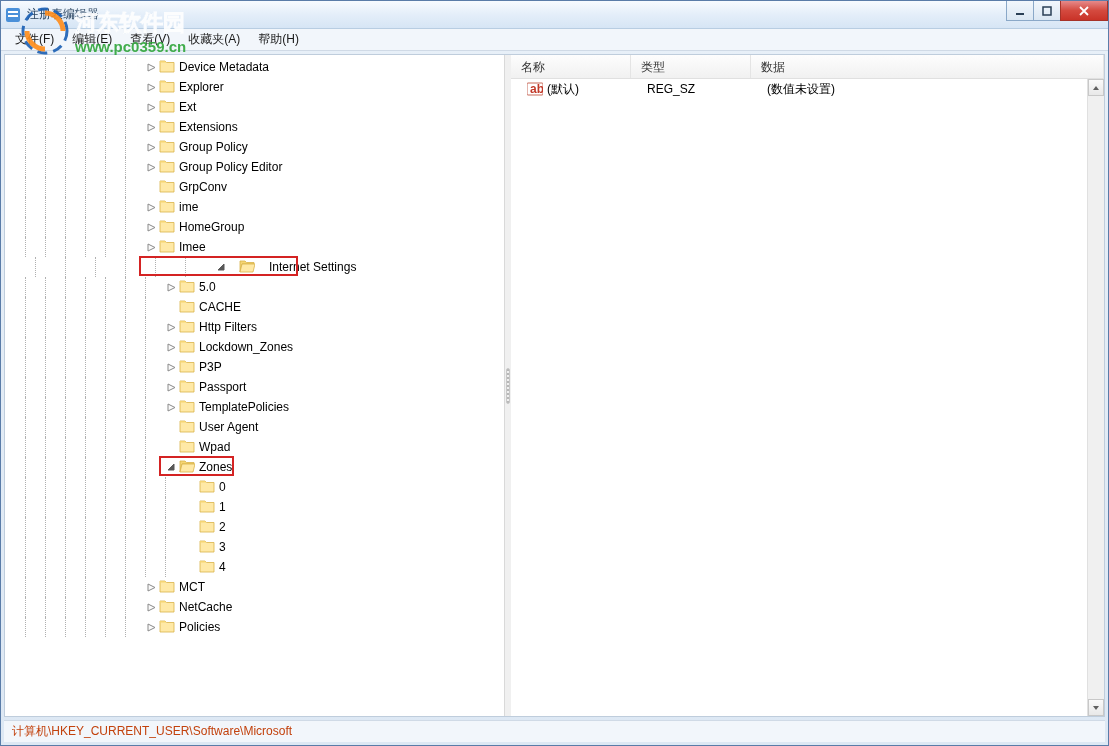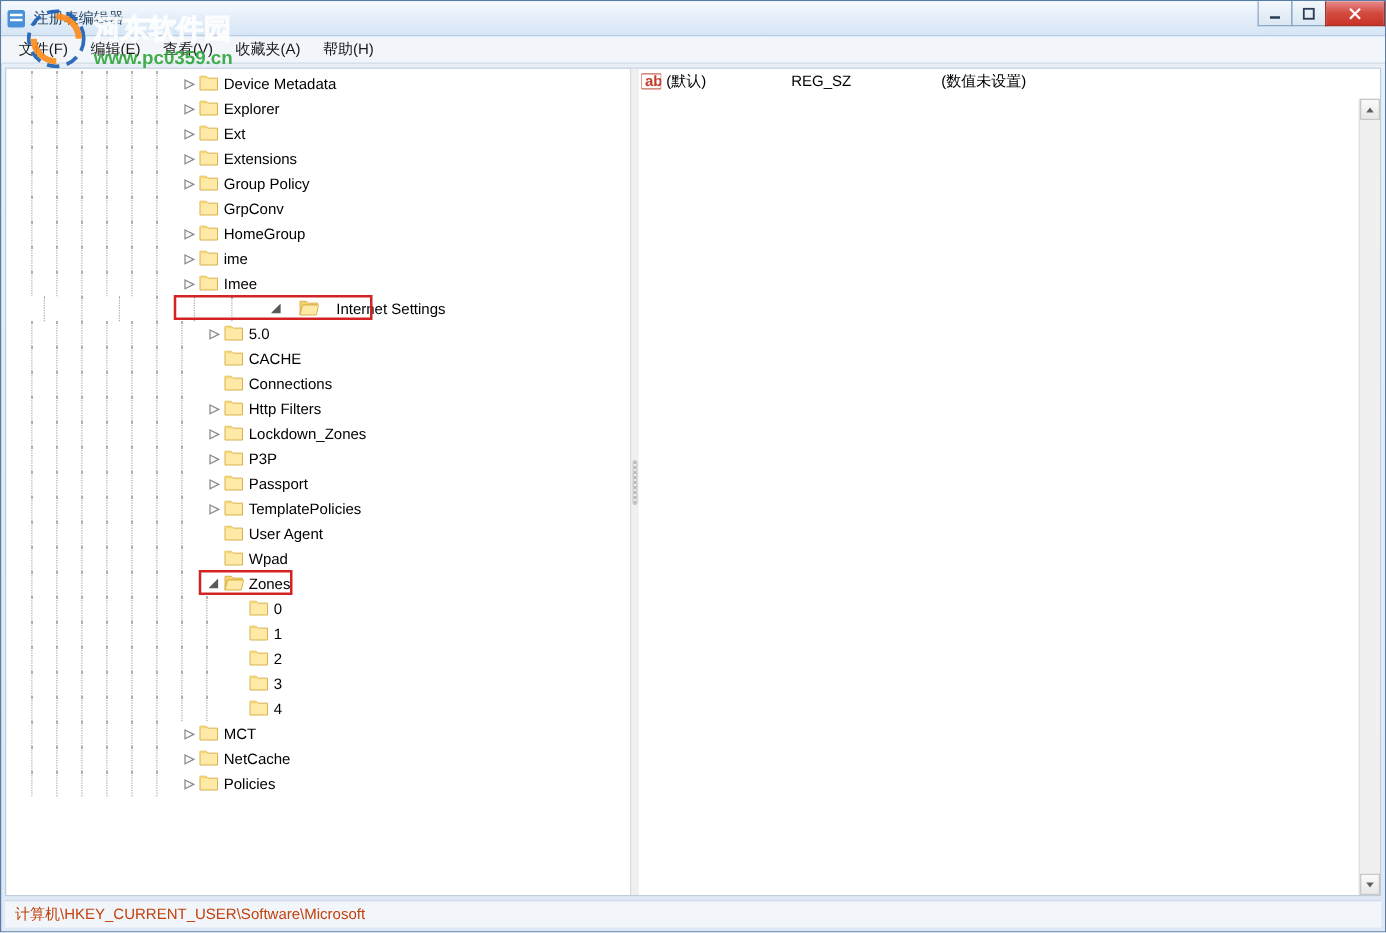--- a/index.html
+++ b/index.html
@@ -25,21 +25,21 @@
 .list-pane { flex: 1; display: flex; flex-direction: column; overflow: hidden; }
 
 .list-header { height: 24px; display: flex; border-bottom: 1px solid #e0e0e0; background: linear-gradient(to bottom,#fdfdfd,#f1f1f1); }
 .list-header .col { padding: 4px 10px; border-right: 1px solid #e4e4e4; color:#333; }
 .col-name { width: 120px; }
 .col-type { width: 120px; }
 .col-data { flex: 1; }
 
 .list-body { flex:1; overflow:auto; }
 .list-row { display:flex; height:20px; align-items:center; }
-.list-row .cell { padding: 0 2px; display:flex; align-items:center; gap:4px; }
+.list-row .cell { padding: 0 16px; display:flex; align-items:center; gap:4px; }
 .cell-name { width:120px; }
 .cell-type { width:120px; }
 .cell-data { flex:1; }
 
 .value-icon { width:16px; height:16px; }
 
 .tree { padding: 2px 15px 2px 0; }
 .tree-row { display:flex; align-items:center; height:20px; white-space:nowrap; position:relative; }
 .tree-row .indent { display:inline-block; height:20px; border-left:1px dotted #b0b0b0; width:20px; flex-shrink:0; }
 .tree-row .indent.first { border-left:none; }
@@ -211,20 +211,38 @@
             <span class="node-label">Group Policy</span>
           </div>
           <div class="tree-row">
             <span class="indent first"></span>
             <span class="indent"></span>
             <span class="indent"></span>
             <span class="indent"></span>
             <span class="indent"></span>
             <span class="indent"></span>
             <span class="indent"></span>
+            <span class="expander">
+              <svg viewBox="0 0 9 9">
+                <use href="#exp-closed"></use>
+              </svg>
+            </span>
+            <span><svg class="folder-icon" viewBox="0 0 16 16">
+                <use href="#folder-closed"></use>
+              </svg></span>
+            <span class="node-label">Group Policy Editor</span>
+          </div>
+          <div class="tree-row">
+            <span class="indent first"></span>
+            <span class="indent"></span>
+            <span class="indent"></span>
+            <span class="indent"></span>
+            <span class="indent"></span>
+            <span class="indent"></span>
+            <span class="indent"></span>
             <span class="expander"></span>
             <span><svg class="folder-icon" viewBox="0 0 16 16">
                 <use href="#folder-closed"></use>
               </svg></span>
             <span class="node-label">GrpConv</span>
           </div>
           <div class="tree-row">
             <span class="indent first"></span>
             <span class="indent"></span>
             <span class="indent"></span>
@@ -233,39 +251,39 @@
             <span class="indent"></span>
             <span class="indent"></span>
             <span class="expander">
               <svg viewBox="0 0 9 9">
                 <use href="#exp-closed"></use>
               </svg>
             </span>
             <span><svg class="folder-icon" viewBox="0 0 16 16">
                 <use href="#folder-closed"></use>
               </svg></span>
+            <span class="node-label">ime</span>
+          </div>
+          <div class="tree-row">
+            <span class="indent first"></span>
+            <span class="indent"></span>
+            <span class="indent"></span>
+            <span class="indent"></span>
+            <span class="indent"></span>
+            <span class="indent"></span>
+            <span class="indent"></span>
+            <span class="expander">
+              <svg viewBox="0 0 9 9">
+                <use href="#exp-closed"></use>
+              </svg>
+            </span>
+            <span><svg class="folder-icon" viewBox="0 0 16 16">
+                <use href="#folder-closed"></use>
+              </svg></span>
             <span class="node-label">HomeGroup</span>
-          </div>
-          <div class="tree-row">
-            <span class="indent first"></span>
-            <span class="indent"></span>
-            <span class="indent"></span>
-            <span class="indent"></span>
-            <span class="indent"></span>
-            <span class="indent"></span>
-            <span class="indent"></span>
-            <span class="expander">
-              <svg viewBox="0 0 9 9">
-                <use href="#exp-closed"></use>
-              </svg>
-            </span>
-            <span><svg class="folder-icon" viewBox="0 0 16 16">
-                <use href="#folder-closed"></use>
-              </svg></span>
-            <span class="node-label">ime</span>
           </div>
           <div class="tree-row">
             <span class="indent first"></span>
             <span class="indent"></span>
             <span class="indent"></span>
             <span class="indent"></span>
             <span class="indent"></span>
             <span class="indent"></span>
             <span class="indent"></span>
             <span class="expander">
@@ -323,35 +341,20 @@
             <span class="indent"></span>
             <span class="indent"></span>
             <span class="indent"></span>
             <span class="indent"></span>
             <span class="indent"></span>
             <span class="expander"></span>
             <span><svg class="folder-icon" viewBox="0 0 16 16">
                 <use href="#folder-closed"></use>
               </svg></span>
             <span class="node-label">CACHE</span>
-          </div>
-          <div class="tree-row">
-            <span class="indent first"></span>
-            <span class="indent"></span>
-            <span class="indent"></span>
-            <span class="indent"></span>
-            <span class="indent"></span>
-            <span class="indent"></span>
-            <span class="indent"></span>
-            <span class="indent"></span>
-            <span class="expander"></span>
-            <span><svg class="folder-icon" viewBox="0 0 16 16">
-                <use href="#folder-closed"></use>
-              </svg></span>
-            <span class="node-label">Connections</span>
           </div>
           <div class="tree-row">
             <span class="indent first"></span>
             <span class="indent"></span>
             <span class="indent"></span>
             <span class="indent"></span>
             <span class="indent"></span>
             <span class="indent"></span>
             <span class="indent"></span>
             <span class="indent"></span>
@@ -624,20 +627,25 @@
                 <use href="#folder-closed"></use>
               </svg></span>
             <span class="node-label">Policies</span>
           </div>
         </div>
     </div>
     <div class="splitter">
         <div class="grip"></div>
       </div>
     <div class="list-pane">
+      <div class="list-header">
+        <div class="col col-name">名称</div>
+        <div class="col col-type">类型</div>
+        <div class="col col-data">数据</div>
+      </div>
       <div class="list-body" id="list-body">
           <div class="list-row">
             <div class="cell cell-name">
               <svg class="value-icon" viewBox="0 0 16 16">
                 <use href="#string-value"></use>
               </svg>
               <span>(默认)</span>
             </div>
             <div class="cell cell-type">
               <span>REG_SZ</span>

